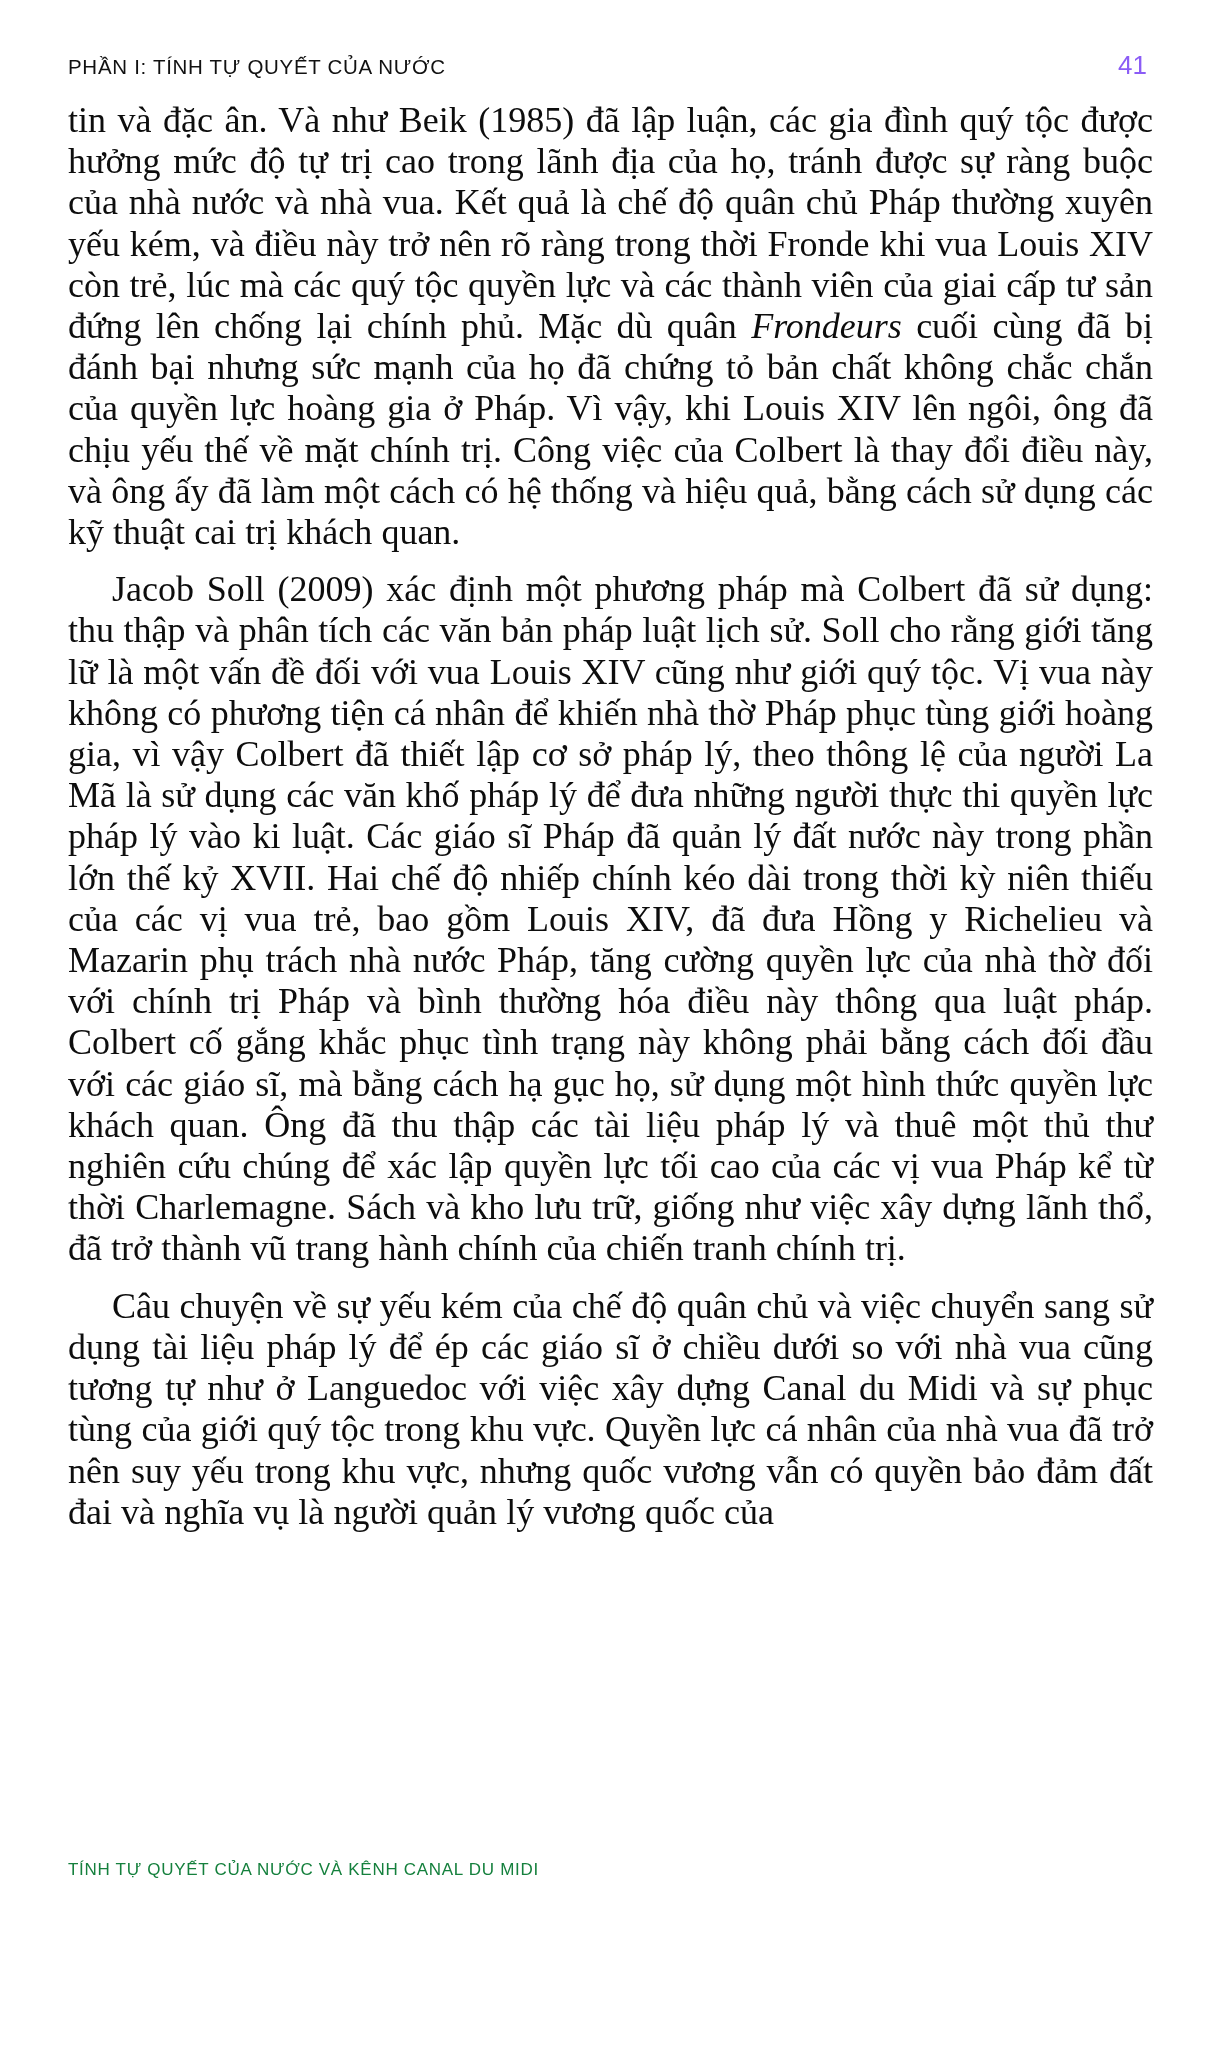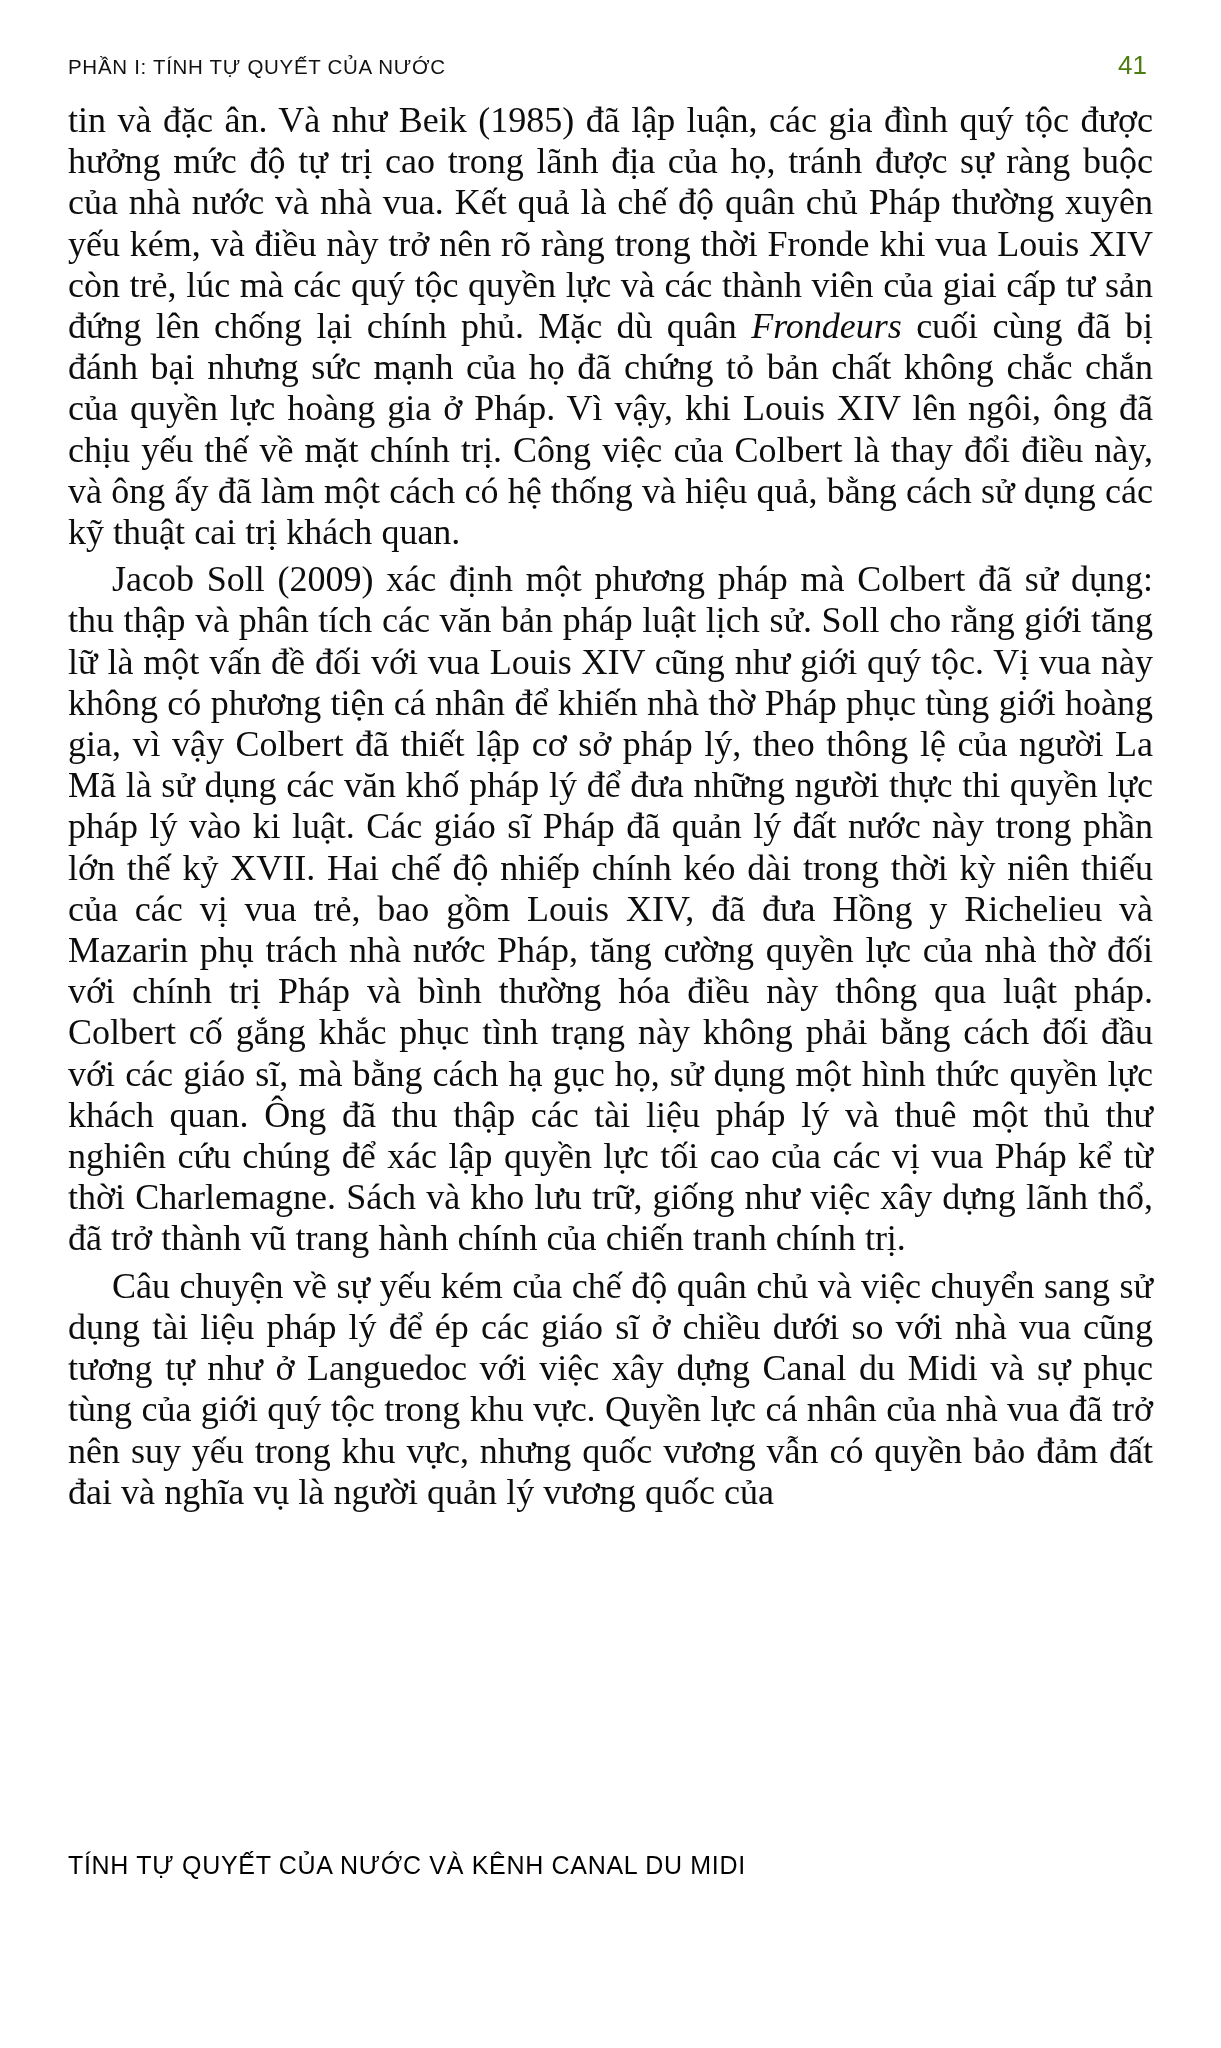--- a/index.html
+++ b/index.html
@@ -36,21 +36,21 @@
     font-family: "Liberation Sans", "DejaVu Sans", sans-serif;
     font-size: 20.5px;
     letter-spacing: 0.7px;
     color: #111111;
     white-space: nowrap;
   }
   .running-head-folio {
     font-family: "Liberation Sans", "DejaVu Sans", sans-serif;
     font-size: 26px;
     font-weight: 400;
-    color: #4d7c0f;
+    color: #8b5cf6;
     padding-right: 6px;
   }
 
   
   .textblock {
     position: absolute;
     top: 100px;
     left: 68px;
     width: 1085px;
   }
@@ -59,38 +59,38 @@
     font-size: 36px;
     line-height: 41.2px;
     text-align: justify;
     text-justify: inter-word;
     hyphens: none;
     word-spacing: 0.1px;
     color: #0d0d0d;
   }
   p.para.indent {
     text-indent: 44px;
-    margin-top: 6px;
+    margin-top: 16px;
   }
   p.para .it {
     font-style: italic;
   }
 
   
   .running-foot {
     position: absolute;
     bottom: 48px;
     left: 68px;
     right: 68px;
   }
   .running-foot-title {
     font-family: "Liberation Sans", "DejaVu Sans", sans-serif;
-    font-size: 25px;
+    font-size: 17px;
     letter-spacing: 0.7px;
-    color: #000000;
+    color: #15803d;
     white-space: nowrap;
   }
 </style>
 </head>
 <body>
 
 <div class="page">
 
   <div class="running-head">
     <span class="running-head-title">PHẦN I: TÍNH TỰ QUYẾT CỦA NƯỚC</span>

